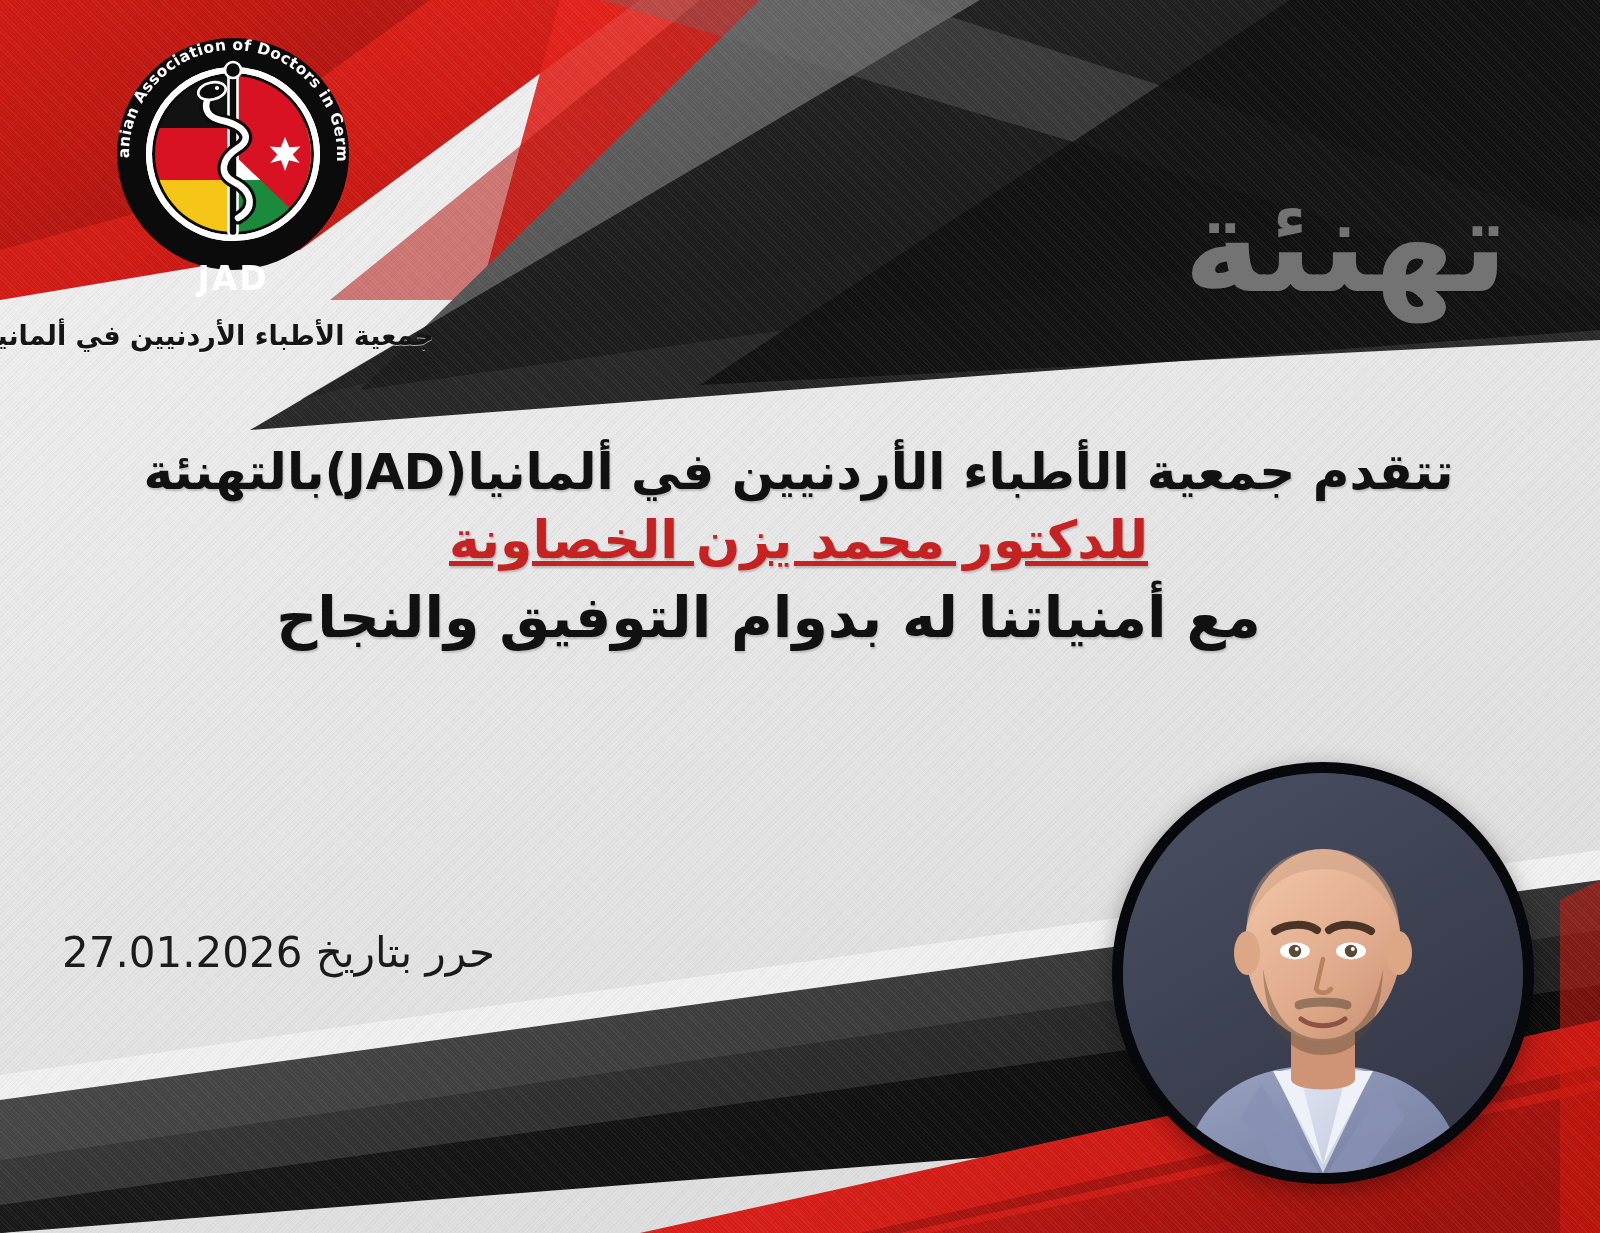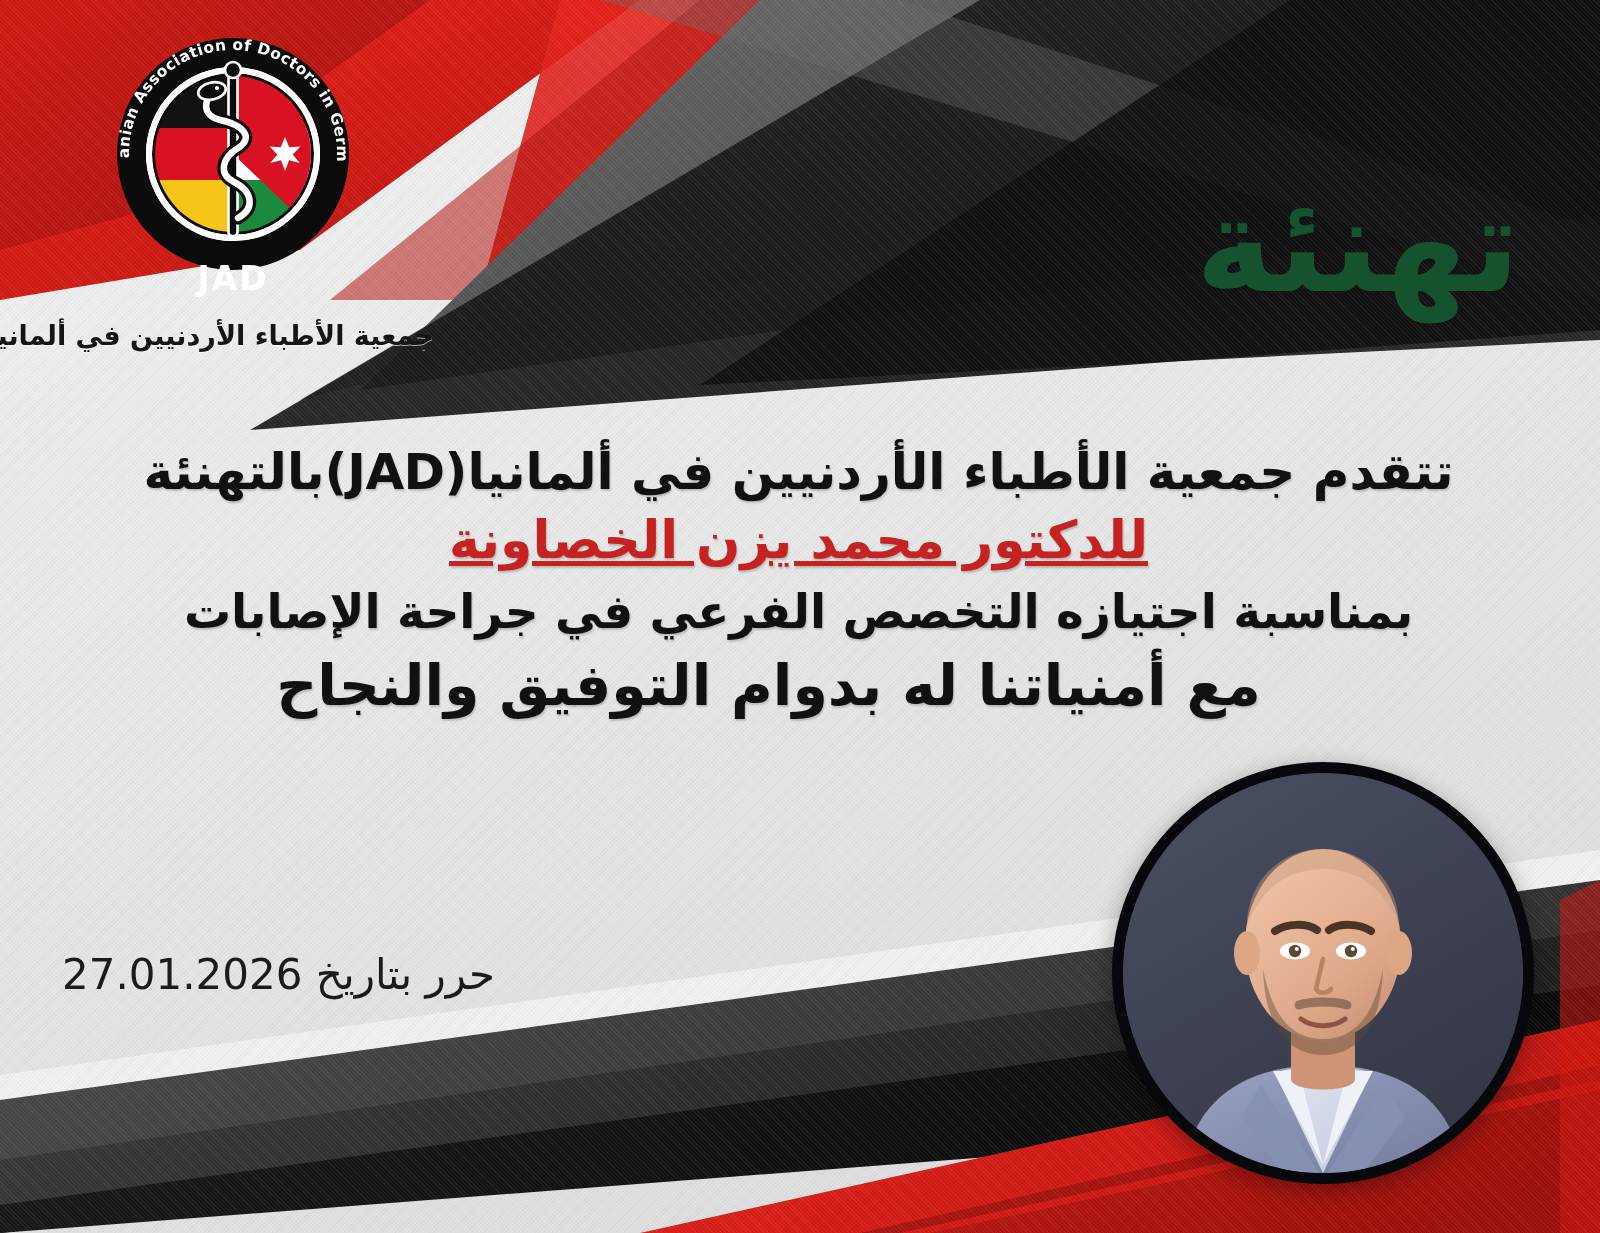--- a/index.html
+++ b/index.html
@@ -58,26 +58,26 @@
     font-weight: 700;
     color: #151515;
     direction: rtl;
     white-space: nowrap;
     text-shadow: 0 1px 0 rgba(255,255,255,.6);
   }
 
   
   .headline {
     position: absolute;
-    right: 80px;
+    right: 92px;
     top: 176px;
     font-size: 132px;
     line-height: 1.05;
     font-weight: 700;
-    color: #14532d;
+    color: #737373;
     direction: rtl;
     letter-spacing: 0;
     text-shadow: 1px 2px 2px rgba(0,0,0,.13);
   }
 
   
   .body-block {
     position: absolute;
     left: 52px;
     right: 55px;
@@ -111,21 +111,21 @@
   .line-4 {
     font-size: 57px;
     line-height: 1.40;
     margin-right: 60px;
   }
 
   
   .date-line {
     position: absolute;
     left: 62px;
-    top: 950px;
+    top: 928px;
     font-size: 42px;
     font-weight: 400;
     color: #1b1b1b;
     direction: rtl;
     white-space: nowrap;
     font-family: "DejaVu Sans", "Liberation Sans", sans-serif;
   }
 
   
   .portrait {
@@ -290,21 +290,20 @@
     </svg>
   </div>
 
   <div class="assoc-name">جمعية الأطباء الأردنيين في ألمانيا</div>
 
   <div class="headline">تهنئة</div>
 
   <div class="body-block">
     <div class="line line-1">تتقدم جمعية الأطباء الأردنيين في ألمانيا(JAD)بالتهنئة</div>
     <div class="line line-2">للدكتور محمد يزن الخصاونة</div>
-    <div class="line line-3">بمناسبة اجتيازه التخصص الفرعي في  جراحة الإصابات</div>
     <div class="line line-4">مع أمنياتنا له بدوام التوفيق والنجاح</div>
   </div>
 
   <div class="date-line">حرر بتاريخ 27.01.2026</div>
 
   <div class="portrait">
     <svg class="portrait-svg" viewBox="0 0 400 400" aria-hidden="true">
       <defs>
         <linearGradient id="pBack" x1="0" y1="0" x2="0.6" y2="1">
           <stop offset="0%" stop-color="#4a4f63"></stop>

